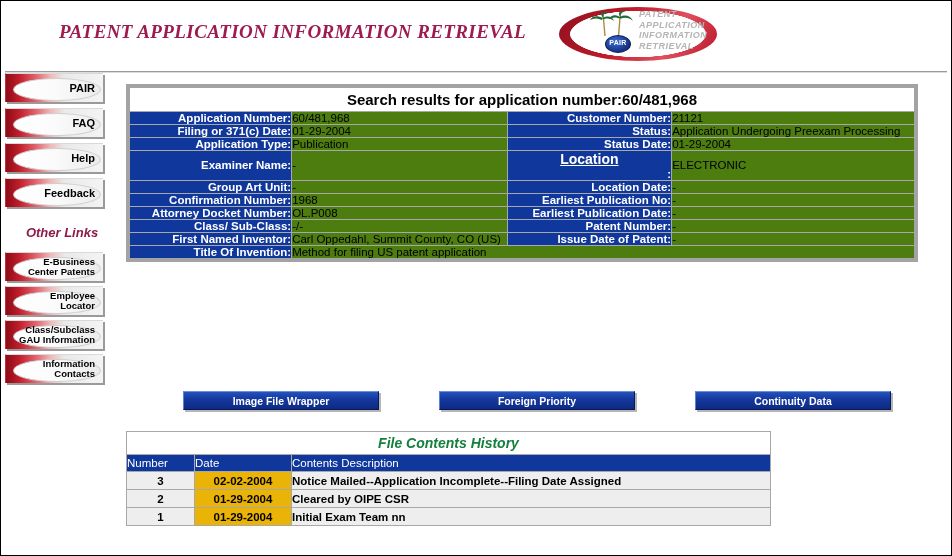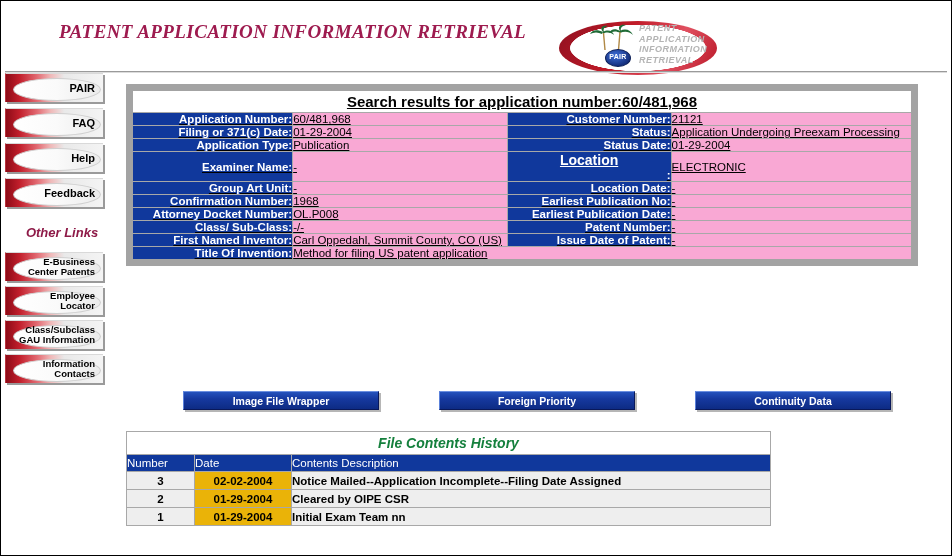--- a/index.html
+++ b/index.html
@@ -21,21 +21,21 @@
   
   #masthead { position:relative; height:72px; }
   #site-title {
     position:absolute; left:58px; top:20px;
     font-family:"Liberation Serif", serif;
     font-weight:bold; font-style:italic;
     font-size:19px; letter-spacing:0.4px;
     color:#9e1b4f;
     white-space:nowrap;
   }
-  #logo { position:absolute; left:558px; top:14px; width:160px; height:66px; }
+  #logo { position:absolute; left:558px; top:0; width:160px; height:66px; }
   #logo .ring {
     position:absolute; left:0; top:6px; width:158px; height:54px;
     border-radius:50%;
     background:
       radial-gradient(ellipse at 50% 50%, #ffffff 0%, #ffffff 60%, rgba(255,255,255,0) 61%),
       linear-gradient(120deg,#8f1020 0%, #c01b28 40%, #e05060 70%, #b81525 100%);
   }
   #logo .inner {
     position:absolute; left:11px; top:12px; width:136px; height:42px;
     border-radius:50%; background:#ffffff;
@@ -110,38 +110,37 @@
 
   
   #main { position:absolute; left:122px; top:0; right:0; height:482px; }
 
   table.grid {
     border-collapse:collapse;
     font-size:11.5px;
   }
   #bib-table {
     position:absolute; left:3px; top:11px; width:792px;
-    border:7px solid #a3a3a3;
+    border:4px solid #a3a3a3;
     background:#ffffff;
-    text-decoration:underline;
   }
   #bib-table td { border:1px solid #a8a8a8; padding:0; }
   td.bib-title {
     background:#ffffff; color:#000000;
     text-align:center; font-size:15px; font-weight:bold;
     height:25px; padding:2px 4px;
   }
   td.lbl-cell {
     background:#10389c; color:#ffffff;
     font-weight:bold; text-align:right;
     padding:3px 5px 3px 4px; vertical-align:middle;
     font-size:11.5px;
   }
   td.val-cell {
-    background:#f9a8d4; color:#000000;
+    background:#4d7c0f; color:#000000;
     text-align:left; padding:3px 4px; vertical-align:middle;
     font-size:11.5px;
   }
   td.lbl-cell.link-cell { text-align:right; padding:1px 5px 1px 4px; }
   .loc-link {
     display:block; text-align:center;
     font-size:14px; font-weight:bold; color:#ffffff;
     text-decoration:underline; cursor:pointer;
     margin-bottom:1px;
   }

